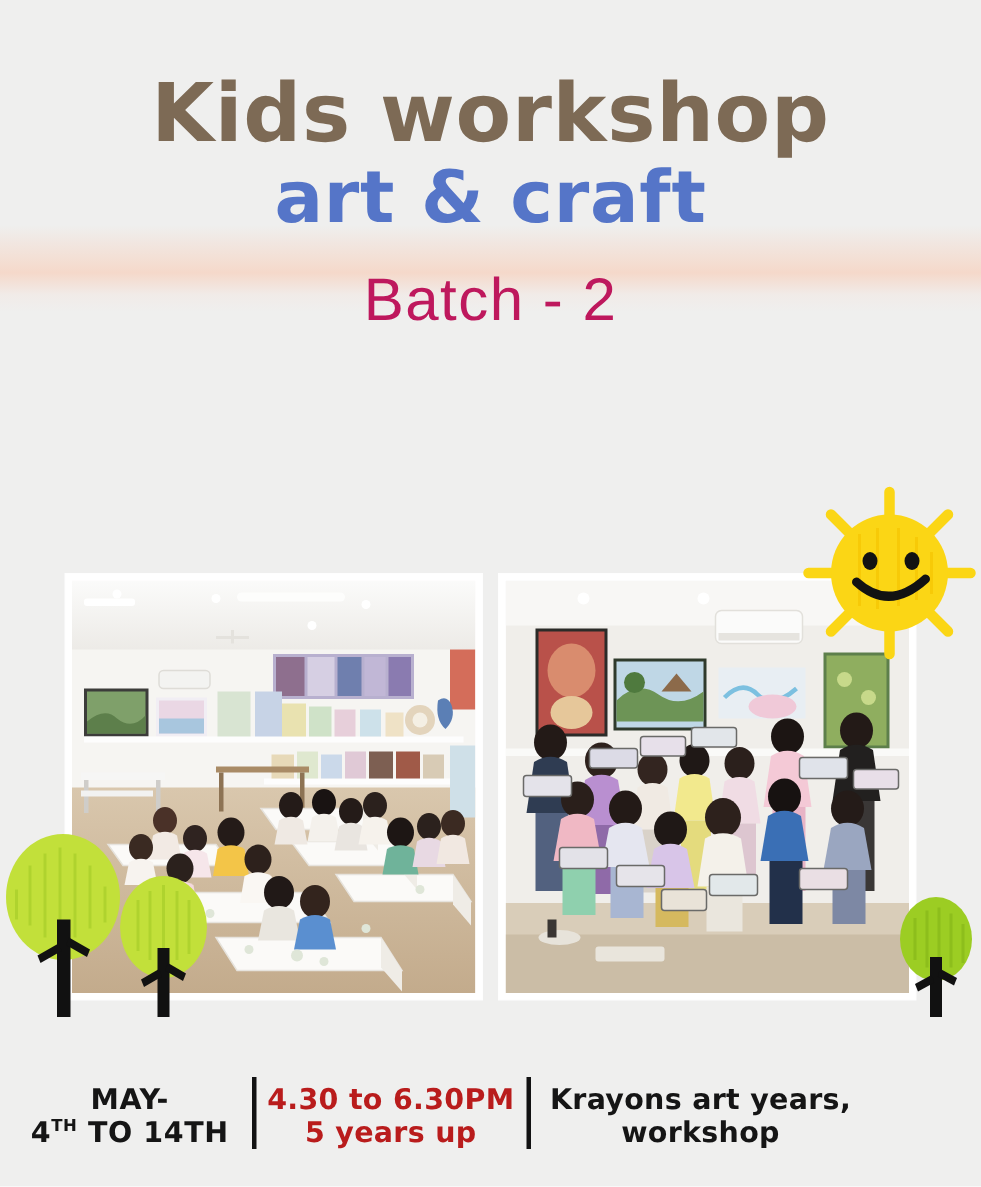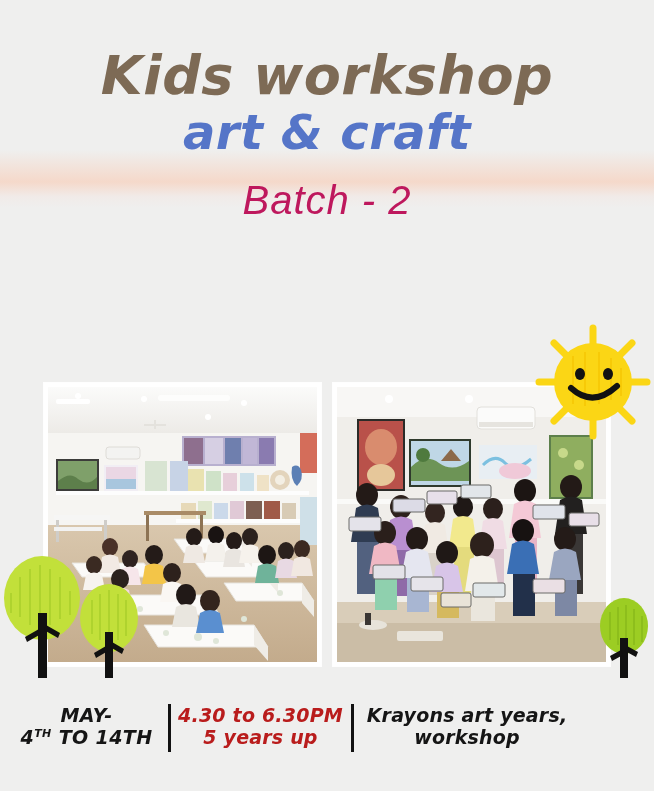--- a/index.html
+++ b/index.html
@@ -9,21 +9,20 @@
   }
   body {
     font-family: "Liberation Sans", sans-serif;
   }
   .poster {
     position: relative;
     width: 654px;
     height: 791px;
     overflow: hidden;
     background: #efefee;
-    font-style: italic;
   }
   
   .peach-band {
     position: absolute;
     left: 0;
     top: 150px;
     width: 654px;
     height: 58px;
     background: linear-gradient(to bottom,
         rgba(246,212,196,0) 0%,
@@ -114,21 +113,21 @@
   .sun       { left: 533px; top: 322px; width: 120px; height: 120px; }
 
   
   .infobar {
     position: absolute;
     left: 0;
     top: 704px;
     width: 586px;
     height: 62px;
     display: flex;
-    align-items: flex-start;
+    align-items: flex-end;
     justify-content: center;
   }
   .info-col {
     text-align: center;
     font-family: "DejaVu Sans", sans-serif;
     font-weight: 700;
     line-height: 1.16;
   }
   .info-date {
     font-size: 19px;

